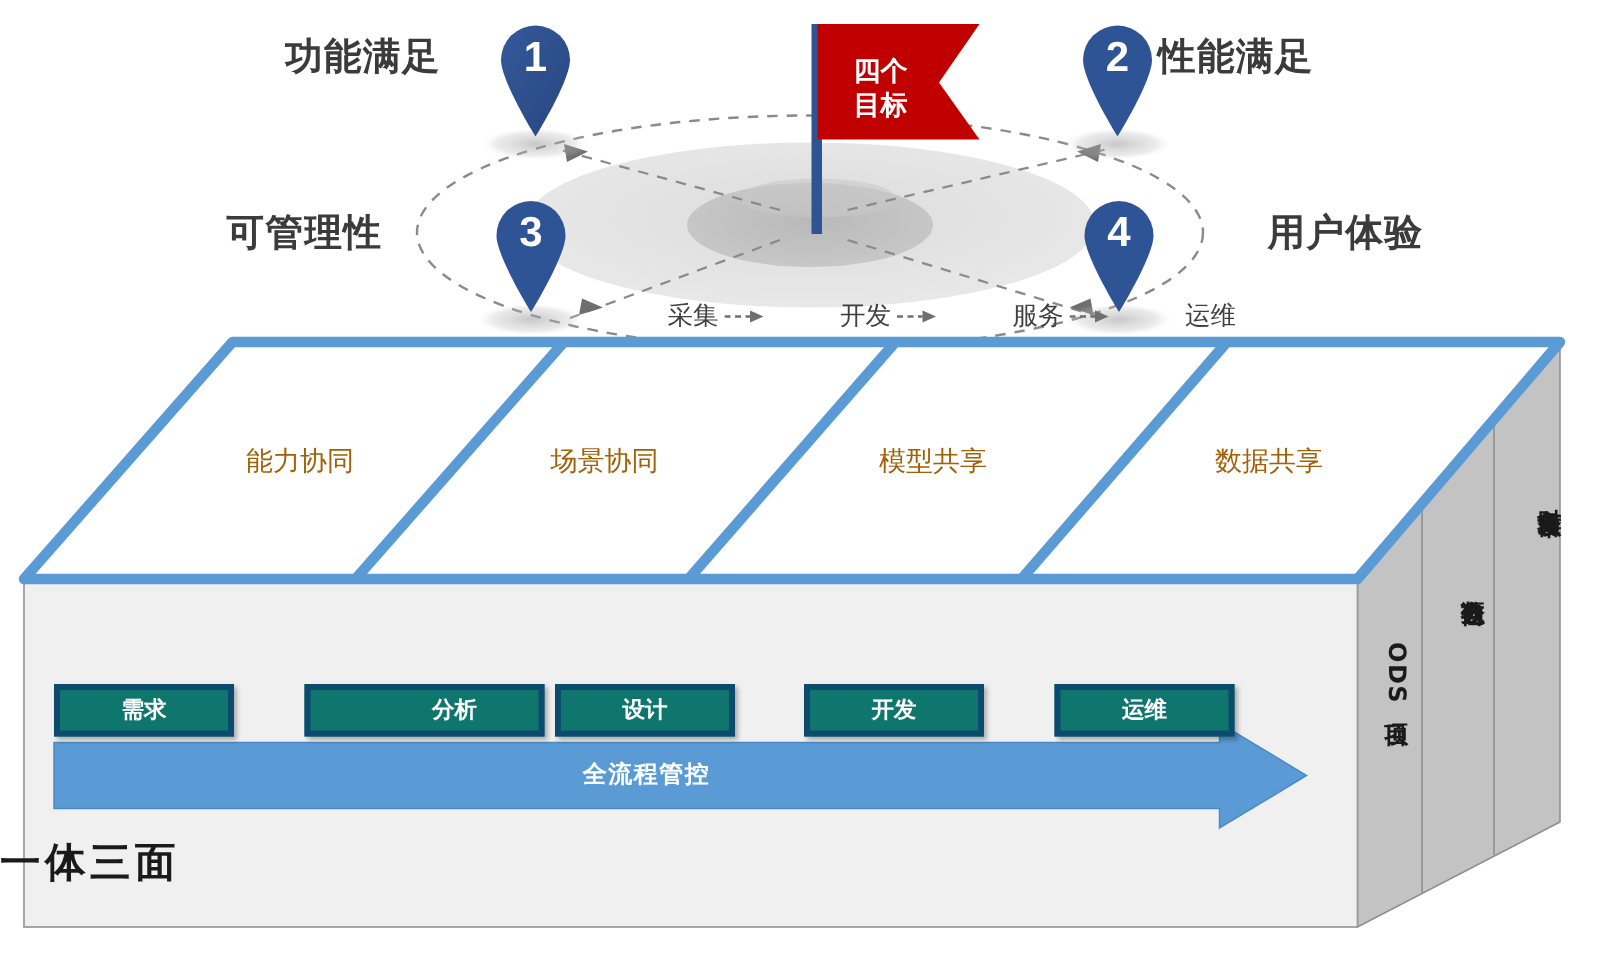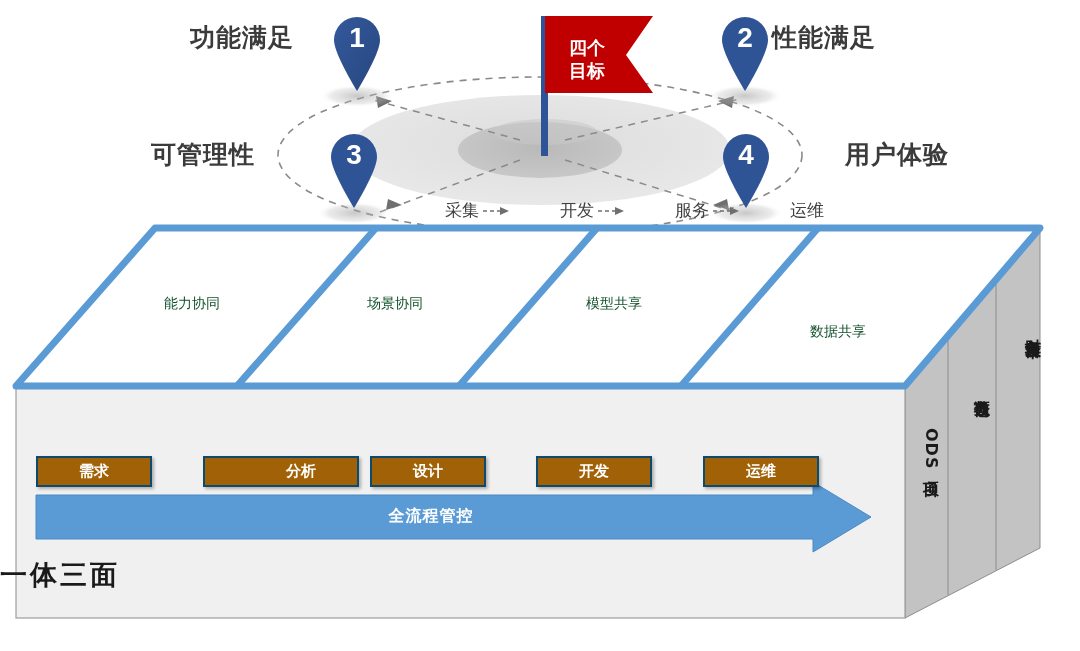--- a/index.html
+++ b/index.html
@@ -58,44 +58,44 @@
     margin-left:45px;
   }
   .flow-arrow{display:inline-block;width:28px;height:12px;}
 
   
   .block{position:absolute;left:0;top:218px;width:1080px;height:420px;}
   .block-svg{position:absolute;left:0;top:0;}
 
   .top-panel-label{
     position:absolute;
-    color:#14532d;font-size:14px;white-space:nowrap;
+    color:#a16207;font-size:18px;white-space:nowrap;
     font-family:Liberation Sans, sans-serif;
   }
   .tpl0{left:164px;top:77px;}
   .tpl1{left:367px;top:77px;}
   .tpl2{left:586px;top:77px;}
-  .tpl3{left:810px;top:77px;margin-top:28px;}
+  .tpl3{left:810px;top:77px;}
 
   .side-label{
     position:absolute;
     color:#1a1a1a;font-size:16px;font-weight:bold;
     white-space:nowrap;
     writing-mode:vertical-rl;
     font-family:"DejaVu Sans","Liberation Sans",sans-serif;
     letter-spacing:1px;
   }
   .sl0{left:920px;top:210px;}
   .sl1{left:971px;top:169px;}
   .sl2{left:1022px;top:108px;}
 
   
   .stage-btn{
     position:absolute;top:238px;width:112px;height:27px;
-    background:#a16207;border:2px solid #0c4a6e;
+    background:#0f766e;border:4px solid #0c4a6e;
     box-shadow:2px 2px 3px rgba(0,0,0,.28);
     color:#fff;font-size:15px;font-weight:bold;
     display:flex;align-items:center;justify-content:center;
     font-family:"DejaVu Sans","Liberation Sans",sans-serif;
   }
   .sb0{left:36px;}
   .sb1{left:203px;padding-left:40px;}
   .sb2{left:370px;}
   .sb3{left:536px;}
   .sb4{left:703px;}

